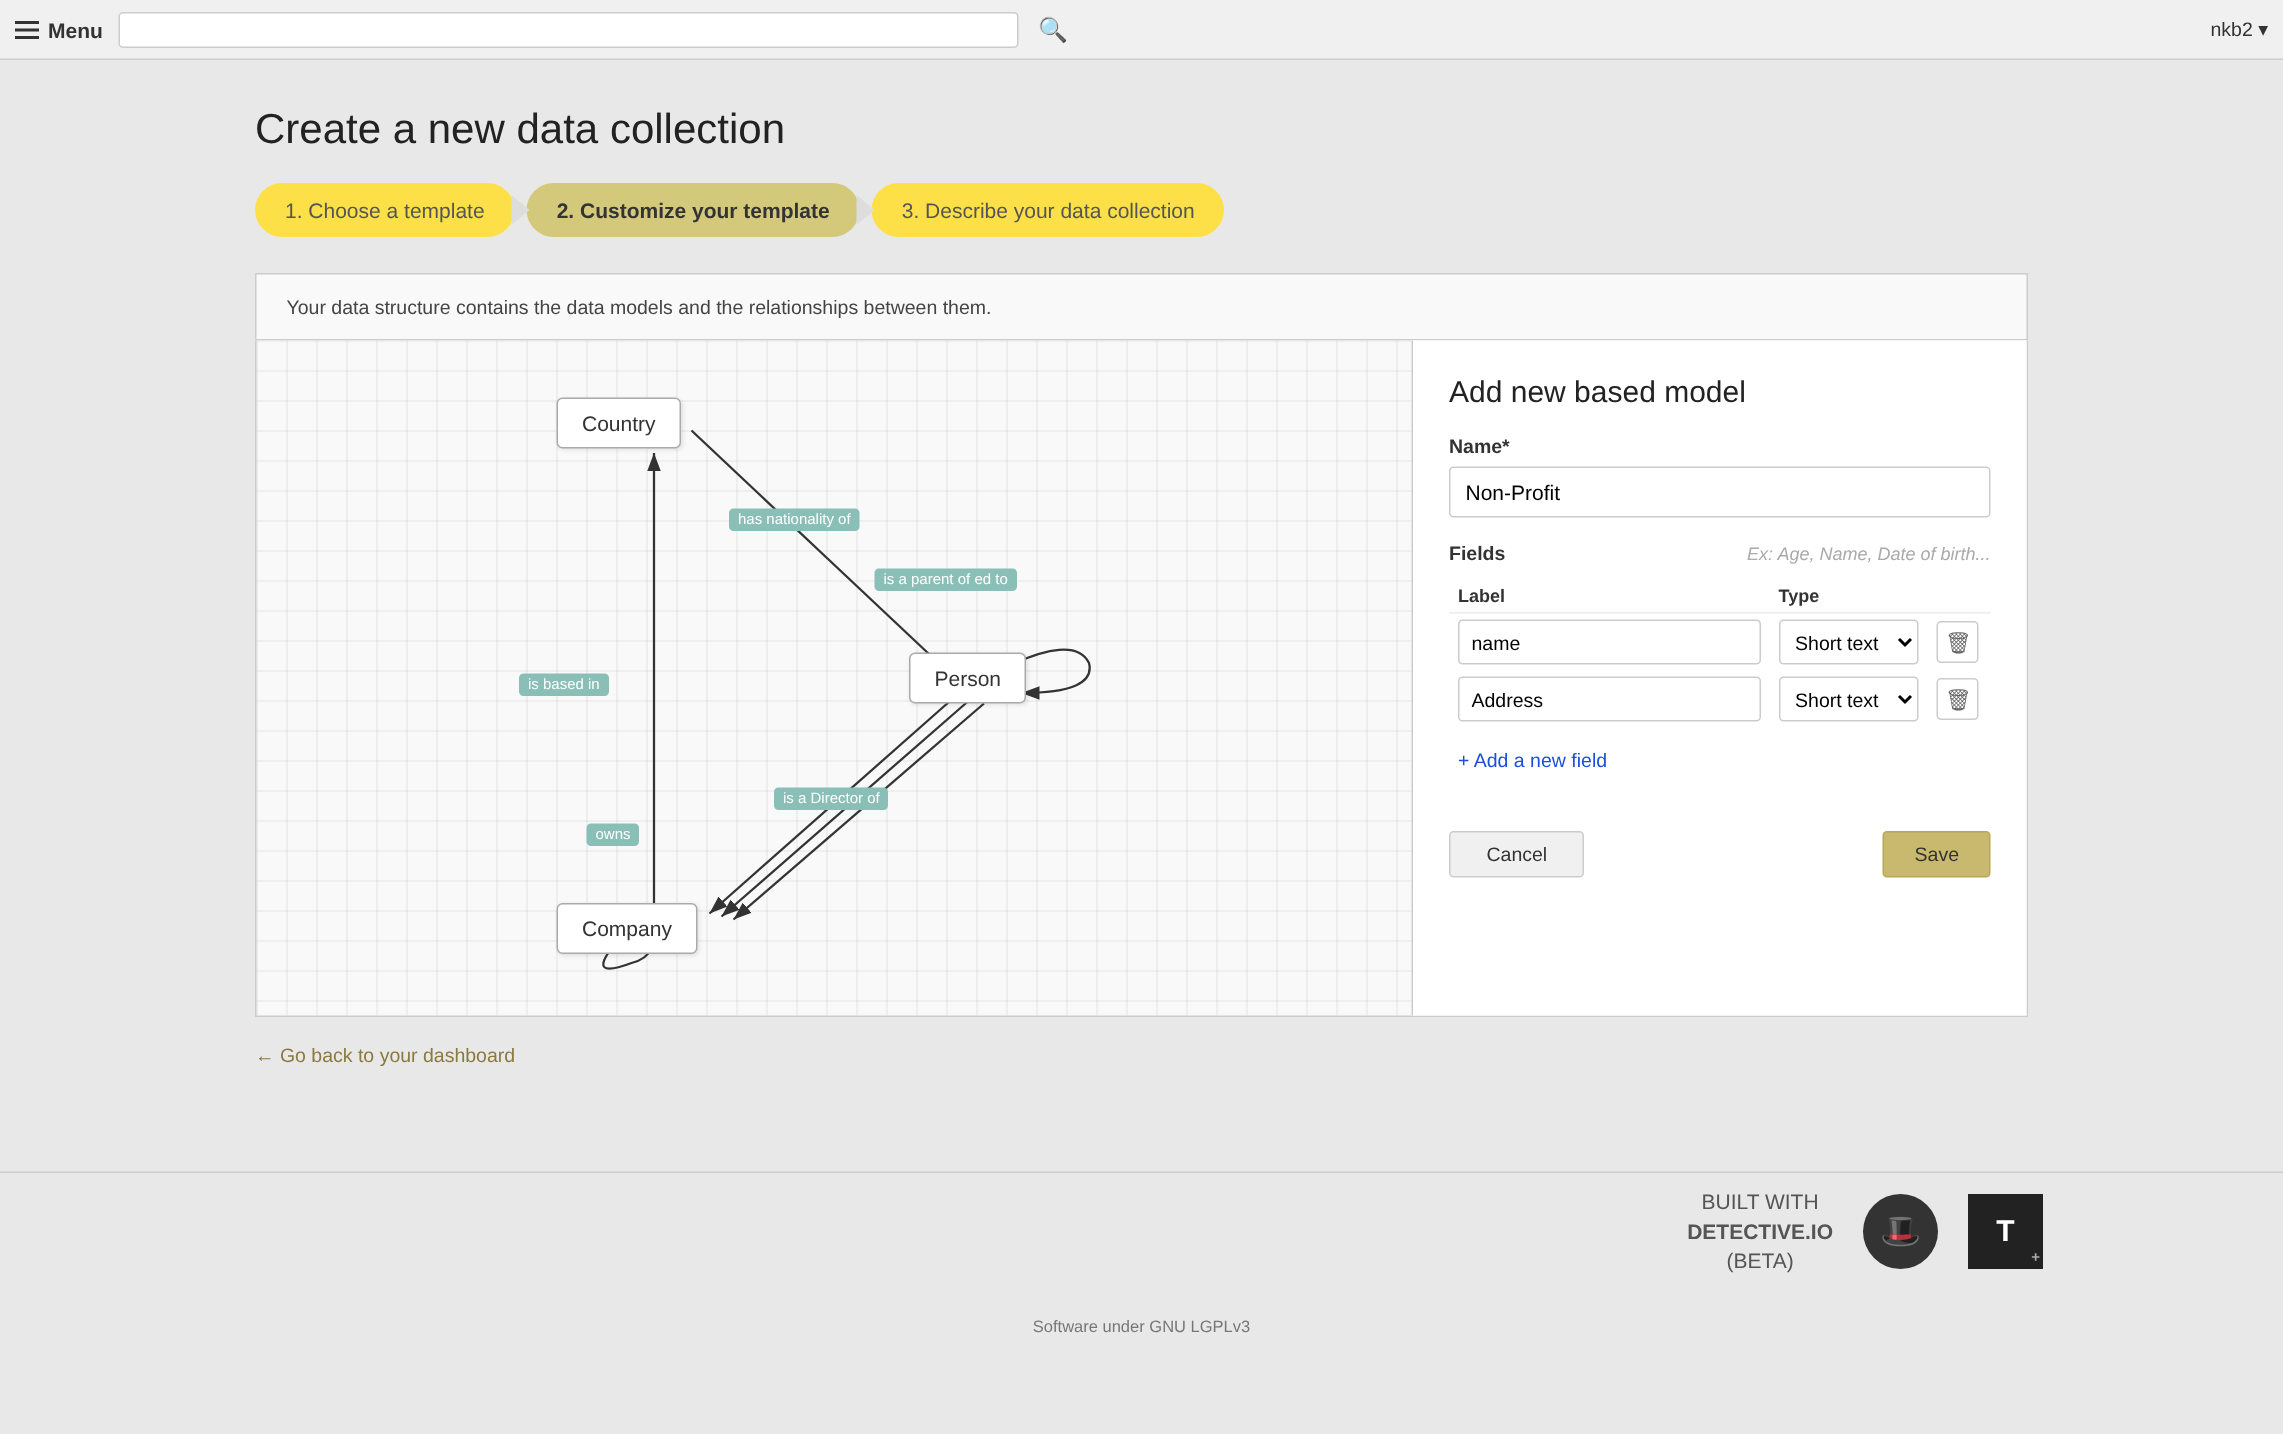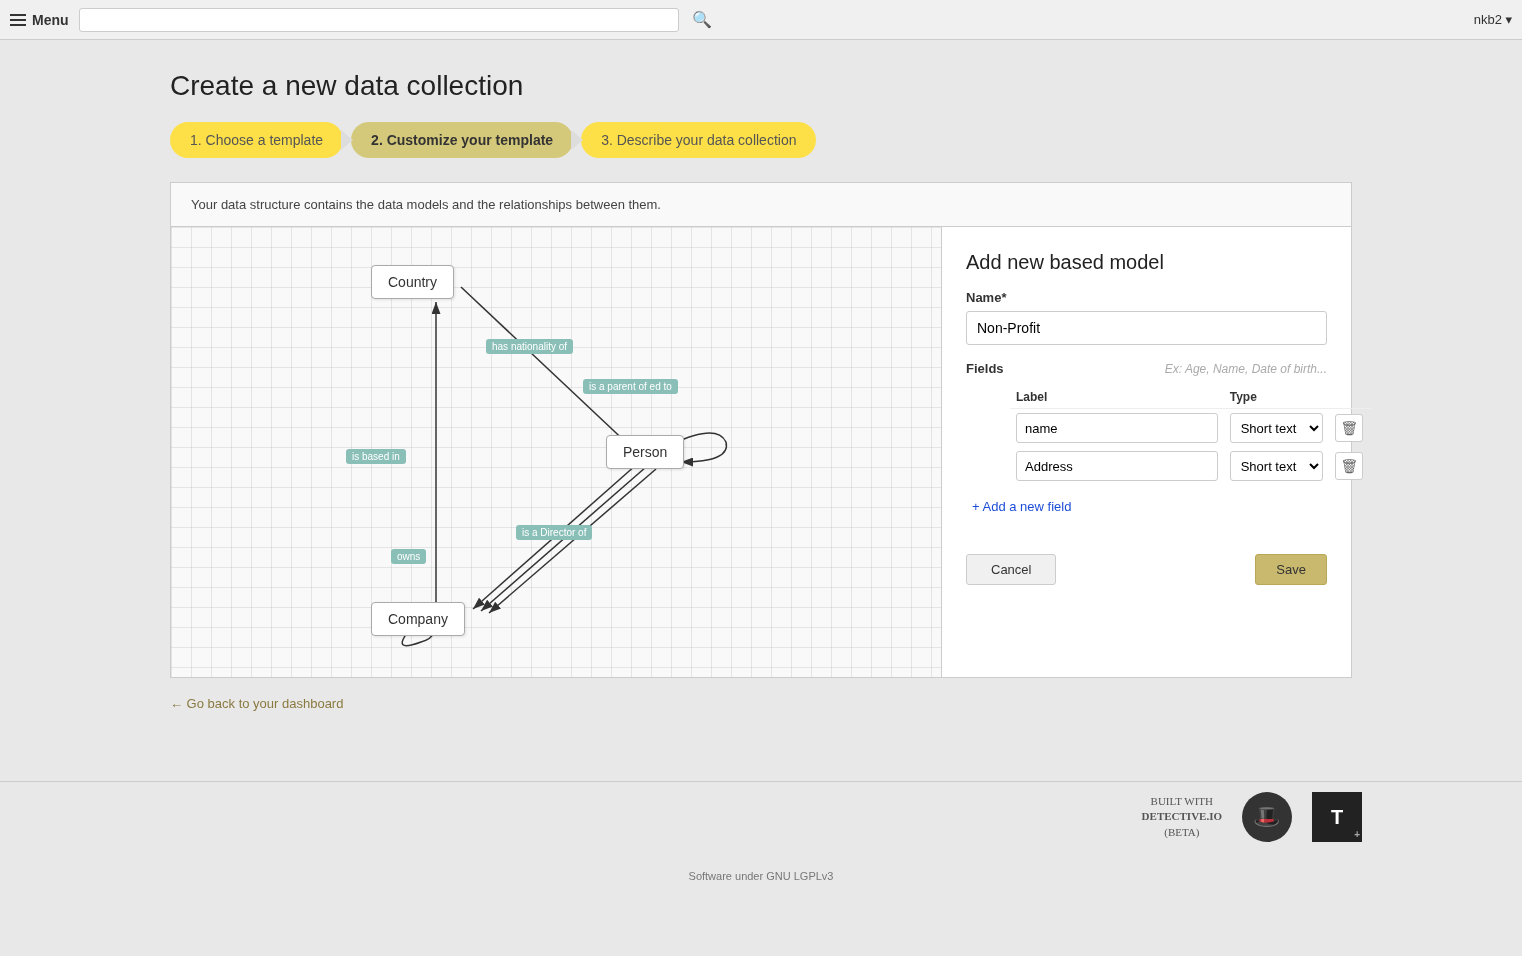--- a/index.html
+++ b/index.html
@@ -220,21 +220,20 @@
     }
     .fields-hint {
       font-size: 12px;
       color: #aaa;
       font-style: italic;
     }
     .fields-table {
       width: 100%;
       border-collapse: collapse;
       margin-bottom: 10px;
-      margin-left: 44px;
     }
     .fields-table th {
       text-align: left;
       font-size: 12px;
       font-weight: bold;
       color: #333;
       padding: 4px 6px;
       border-bottom: 1px solid #eee;
     }
     .fields-table td {
@@ -339,25 +338,24 @@
     }
     .footer-link:last-child { border-right: none; }
     .footer-right {
       display: flex;
       align-items: center;
       justify-content: flex-end;
       padding: 10px 160px 20px;
       gap: 20px;
     }
     .built-with {
-      font-size: 11px;
+      font-size: 14px;
       color: #555;
       text-align: center;
       line-height: 1.4;
-      font-family: Liberation Serif, serif;
     }
     .built-with strong { display: block; }
     .detective-logo {
       width: 50px;
       height: 50px;
       background: #333;
       border-radius: 50%;
       display: flex;
       align-items: center;
       justify-content: center;

